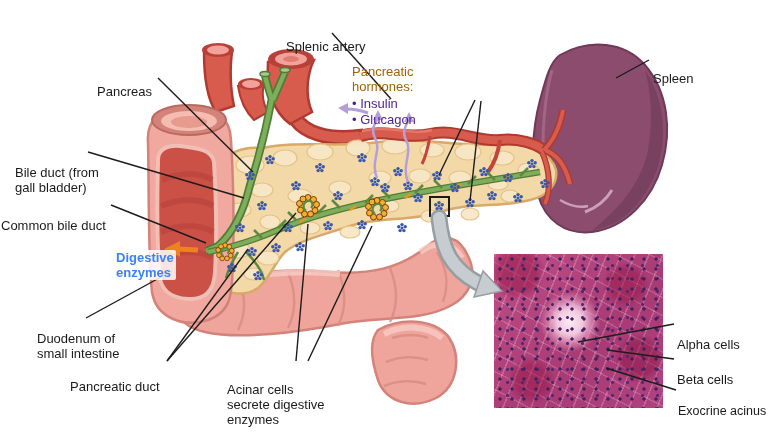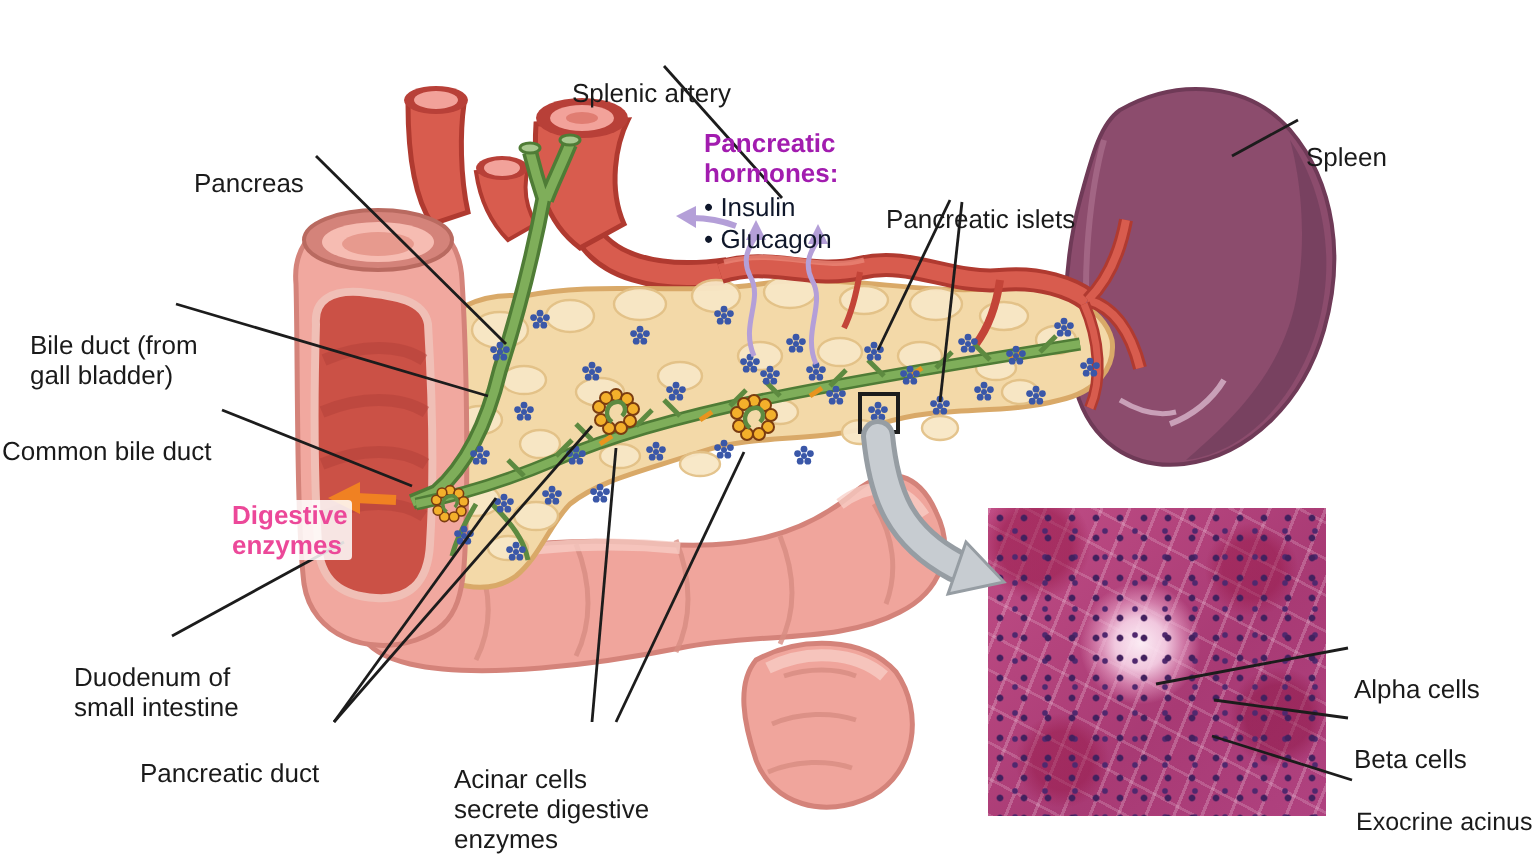--- a/index.html
+++ b/index.html
@@ -15,23 +15,23 @@
       radial-gradient(circle at 86% 68%, rgba(140,22,68,.5) 0 9%, rgba(140,22,68,0) 14%),
       radial-gradient(circle at 22% 82%, rgba(150,25,72,.5) 0 8%, rgba(150,25,72,0) 13%),
       repeating-linear-gradient(112deg, rgba(255,235,245,.22) 0 1.6px, rgba(255,235,245,0) 1.6px 13px),
       repeating-linear-gradient(28deg, rgba(255,235,245,.18) 0 1.4px, rgba(255,235,245,0) 1.4px 16px),
       linear-gradient(135deg, #c04e86, #a83a74 60%, #b04280);
     background-size:12px 10px,15px 13px,100% 100%,100% 100%,100% 100%,100% 100%,100% 100%,100% 100%,100% 100%,100% 100%;
     background-position:0 0,6px 5px,0 0,0 0,0 0,0 0,0 0,0 0,0 0,0 0;
     background-repeat:repeat,repeat,no-repeat,no-repeat,no-repeat,no-repeat,no-repeat,no-repeat,no-repeat,no-repeat;}
   svg.art{position:absolute;left:0;top:0;z-index:2;}
   .lbl{position:absolute;z-index:3;font-size:13px;line-height:15px;color:#1a1a1a;white-space:nowrap;margin-top:20px;}
-  .purple-title{color:#a21caf;font-weight:bold;}
-  .purple-item{color:#0f172a;}
-  .orange{color:#ec4899;font-weight:bold;background:rgba(255,255,255,.85);padding:0 2px;border-radius:2px;}
+  .purple-title{color:#a16207;font-weight:normal;}
+  .purple-item{color:#4c1d95;}
+  .orange{color:#3b82f6;font-weight:bold;background:rgba(255,255,255,.85);padding:0 2px;border-radius:2px;}
   .inset-title{left:494px;top:236px;width:169px;text-align:center;font-weight:bold;font-size:14px;}
   .hormone-list{margin:2px 0 0 0;padding:0;list-style:none;}
   .hormone-list li{margin:0 0 1px 0;}
 </style>
 </head>
 <body>
 
 <div class="stage">
 
   <div class="inset-img"></div>
@@ -287,21 +287,20 @@
 
   <div class="lbl" style="left:352px;top:44px;">
     <div class="purple-title">Pancreatic</div>
     <div class="purple-title">hormones:</div>
     <ul class="hormone-list">
       <li class="purple-item"><span>•</span> <span>Insulin</span></li>
       <li class="purple-item"><span>•</span> <span>Glucagon</span></li>
     </ul>
   </div>
 
-  <div class="lbl" style="left:443px;top:82px;">Pancreatic islets</div>
   <div class="lbl" style="left:653px;top:51px;">Spleen</div>
 
   <div class="lbl" style="left:15px;top:145px;">
     <div>Bile duct (from</div>
     <div>gall bladder)</div>
   </div>
 
   <div class="lbl" style="left:1px;top:198px;">Common bile duct</div>
 
   <div class="lbl orange" style="left:114px;top:230px;">

